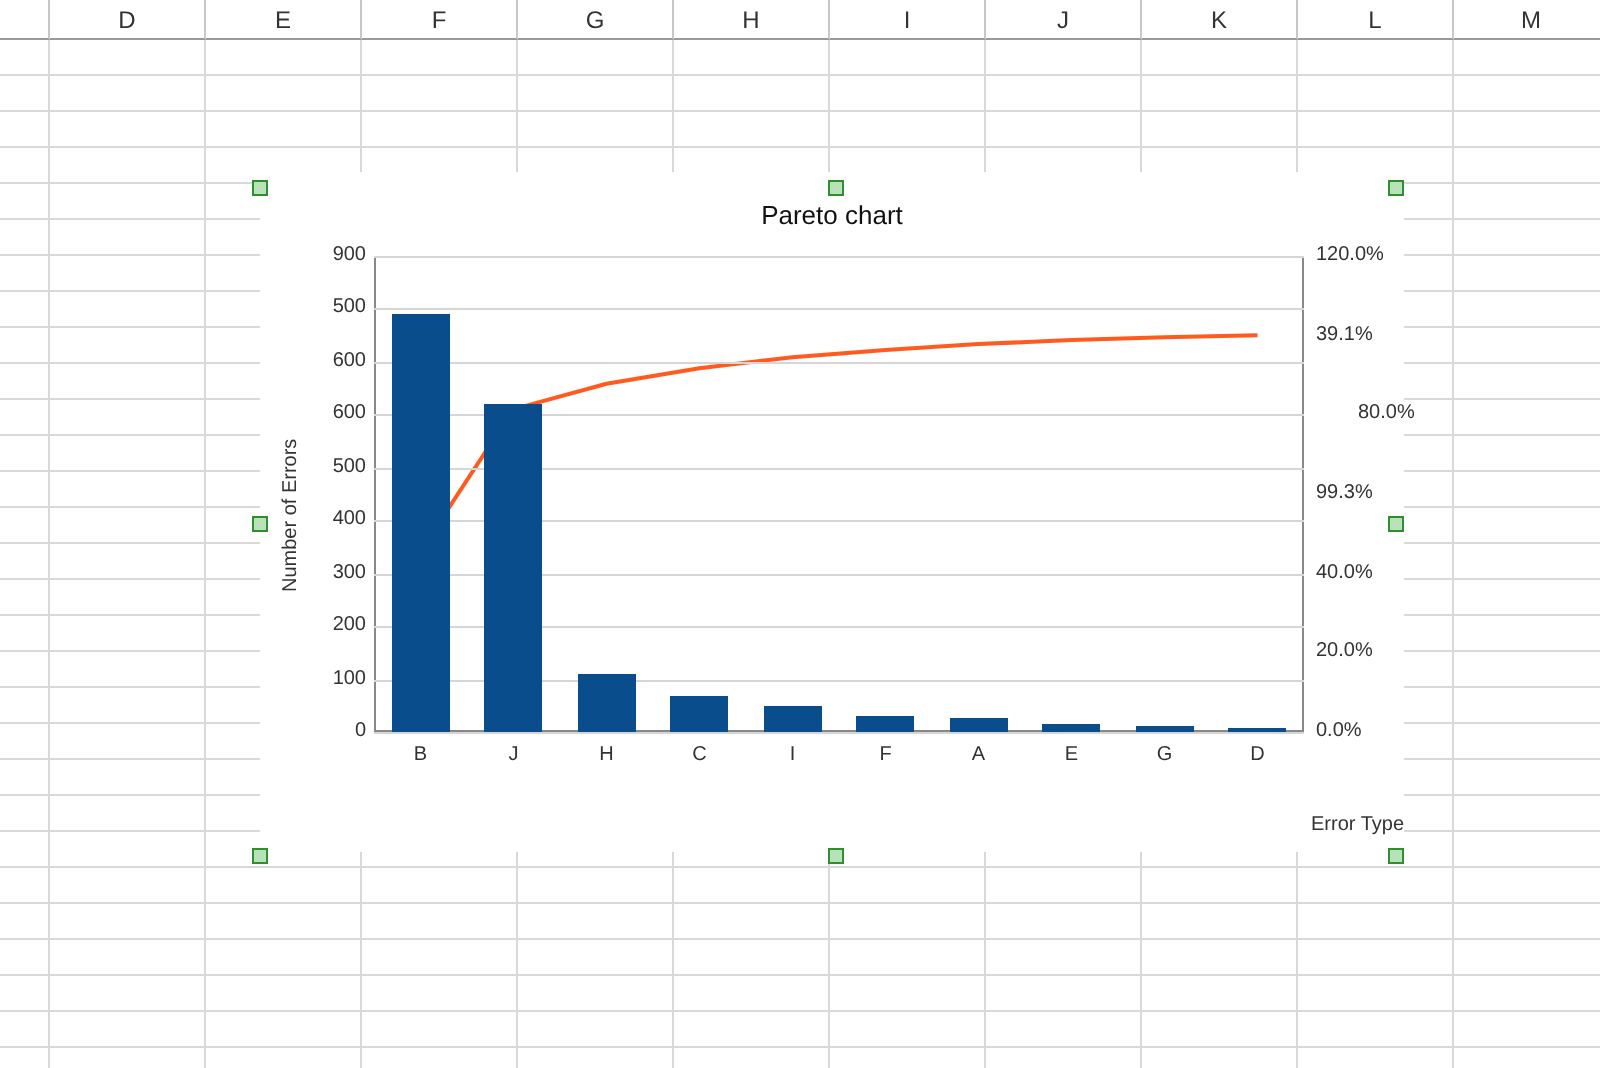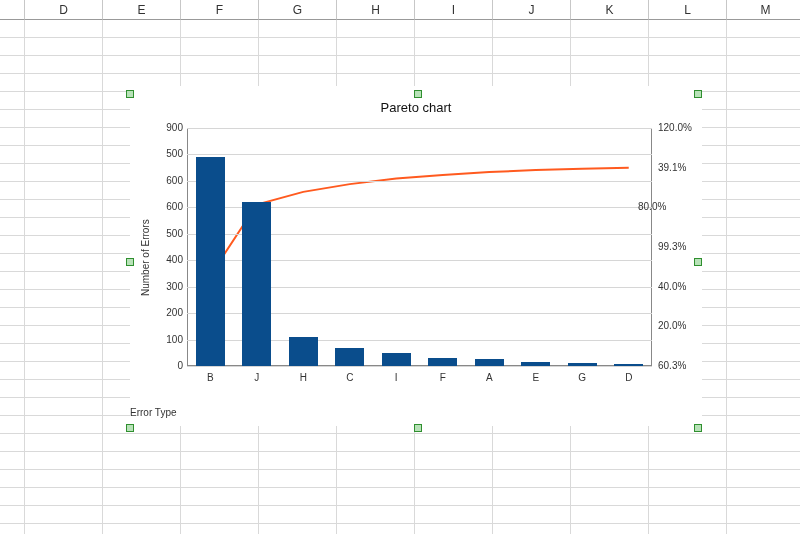--- a/index.html
+++ b/index.html
@@ -8,21 +8,21 @@
 
 .colhead-row{position:absolute;left:0;top:0;width:800px;height:20px}
 .colhead{position:absolute;top:0;height:20px;line-height:20px;text-align:center;font-size:12px;color:#333;background:#fff;border-right:1px solid #c7c7c7;border-bottom:1px solid #999;box-sizing:border-box}
 
 .rows{position:absolute;left:0;top:20px;width:800px}
 .cell{position:absolute;height:18px;background:#fff;border-right:1px solid #d9d9d9;border-bottom:1px solid #d9d9d9;box-sizing:border-box}
 
 .chart-box{position:absolute;background:#fff}
 .chart-title{position:absolute;width:100%;text-align:center;font-size:13px;color:#111}
 .ylabel{position:absolute;font-size:10px;color:#333;transform:rotate(-90deg);transform-origin:0 0;white-space:nowrap}
-.xlabel{position:absolute;font-size:10px;color:#333;width:100%;text-align:left}
+.xlabel{position:absolute;font-size:10px;color:#333;width:100%;text-align:right}
 
 .plot{position:absolute}
 .grid-line{position:absolute;height:1px;background:#d6d6d6;left:0;width:100%}
 .bar{position:absolute;background:#0a4d8c;bottom:0}
 .cat-lbl{position:absolute;font-size:10px;color:#333;text-align:center}
 .ytick{position:absolute;font-size:10px;color:#333;text-align:right}
 .ytick2{position:absolute;font-size:10px;color:#333;text-align:left}
 .axis-line{position:absolute;background:#888}
 
 .handle{position:absolute;width:8px;height:8px;background:#b8e2b8;border:1px solid #2f8f2f;box-sizing:border-box}
@@ -392,25 +392,25 @@
         <div class="grid-line" style="top: 105.778px;"></div>
         <div class="ytick" style="left: -32px; width: 28px; top: 99.7778px;">500</div>
         <div class="grid-line" style="top: 79.3333px;"></div>
         <div class="ytick" style="left: -32px; width: 28px; top: 73.3333px;">600</div>
         <div class="grid-line" style="top: 52.8889px;"></div>
         <div class="ytick" style="left: -32px; width: 28px; top: 46.8889px;">600</div>
         <div class="grid-line" style="top: 26.4444px;"></div>
         <div class="ytick" style="left: -32px; width: 28px; top: 20.4444px;">500</div>
         <div class="grid-line" style="top: 0px;"></div>
         <div class="ytick" style="left: -32px; width: 28px; top: -6px;">900</div>
-        <div class="ytick2" style="left: 471px; width: 46px; top: 232px;">60.3%</div>
+        <div class="ytick2" style="left: 471px; width: 46px; top: 232px;">0.0%</div>
         <div class="ytick2" style="left: 471px; width: 46px; top: 192.333px;">20.0%</div>
         <div class="ytick2" style="left: 471px; width: 46px; top: 152.667px;">40.0%</div>
         <div class="ytick2" style="left: 471px; width: 46px; top: 113px;">99.3%</div>
-        <div class="ytick2" style="left: 451px; width: 46px; top: 73.3333px;">80.0%</div>
+        <div class="ytick2" style="left: 492px; width: 46px; top: 73.3333px;">80.0%</div>
         <div class="ytick2" style="left: 471px; width: 46px; top: 33.6667px;">39.1%</div>
         <div class="ytick2" style="left: 471px; width: 46px; top: -6px;">120.0%</div>
         <div class="bar" style="left: 8.835px; width: 28.83px; height: 208.911px;"></div>
         <div class="cat-lbl" style="left: 0px; width: 46.5px; top: 244px;">B</div>
         <div class="bar" style="left: 55.335px; width: 28.83px; height: 163.956px;"></div>
         <div class="cat-lbl" style="left: 46.5px; width: 46.5px; top: 244px;">J</div>
         <div class="bar" style="left: 101.835px; width: 28.83px; height: 29.0889px;"></div>
         <div class="cat-lbl" style="left: 93px; width: 46.5px; top: 244px;">H</div>
         <div class="bar" style="left: 148.335px; width: 28.83px; height: 17.9822px;"></div>
         <div class="cat-lbl" style="left: 139.5px; width: 46.5px; top: 244px;">C</div>

